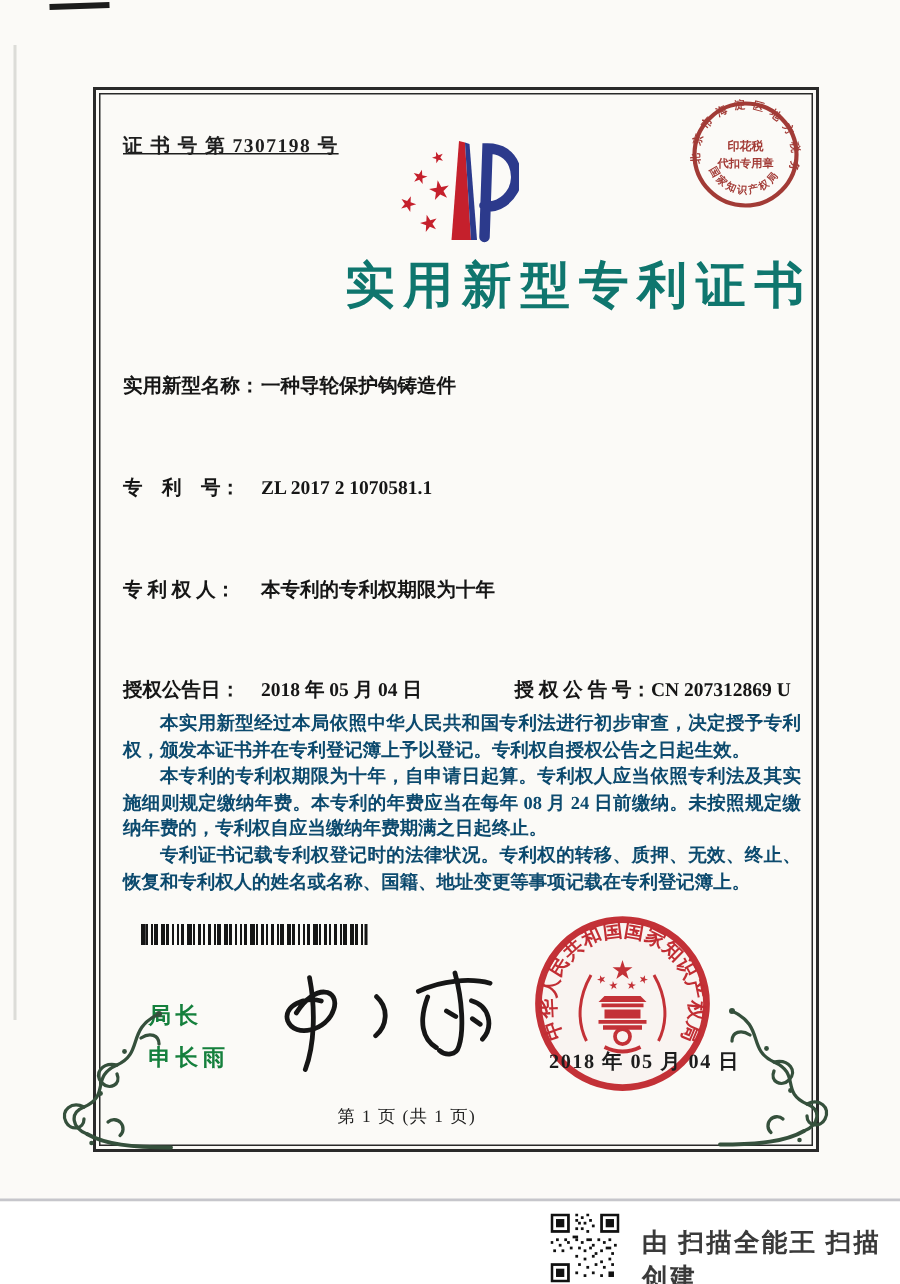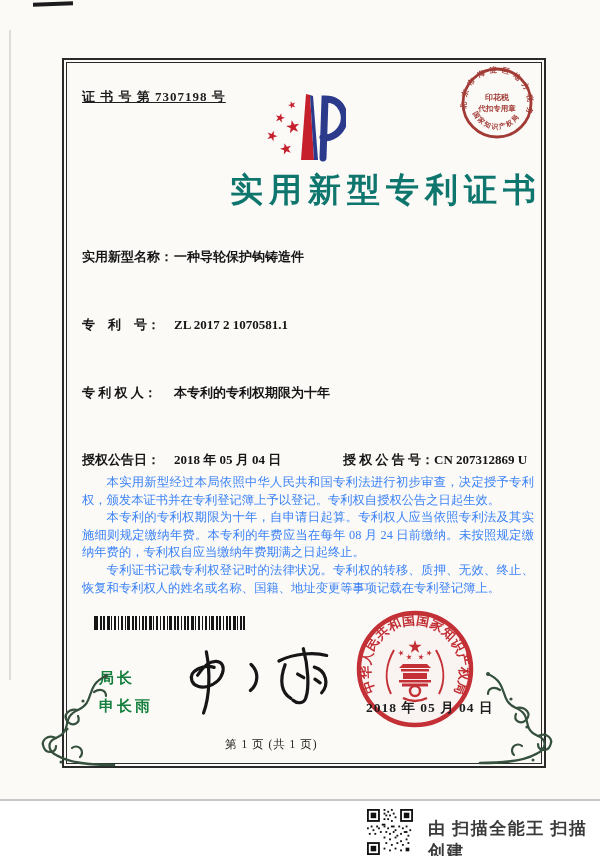--- a/index.html
+++ b/index.html
@@ -21,21 +21,21 @@
   .small-seal{position:absolute;left:458px;top:64px;width:78px;height:78px;opacity:.92;}
 
   .title{position:absolute;left:62px;top:168px;width:480px;text-align:right;
          font-size:33px;font-weight:700;letter-spacing:6px;color:#0f766e;}
 
   .frow{position:absolute;left:82px;width:452px;font-size:13px;font-weight:600;line-height:17px;color:#161616;}
   .flabel{display:inline-block;width:92px;vertical-align:top;}
   .fvalue{display:inline-block;max-width:356px;vertical-align:top;}
   .grant-right{position:absolute;left:261px;top:0;white-space:nowrap;}
 
-  .paras{position:absolute;left:82px;top:474px;width:452px;font-size:12.3px;line-height:17.6px;color:#3b82f6;}
+  .paras{position:absolute;left:82px;top:474px;width:452px;font-size:12.3px;line-height:17.6px;color:#0c4a6e;font-weight:bold;}
   .paras p{margin:0;text-indent:2em;text-align:justify;}
 
   .barcode{position:absolute;left:94px;top:616px;width:146px;height:14px;
     background:
       repeating-linear-gradient(90deg,#151515 0 1.5px,transparent 1.5px 3.5px),
       repeating-linear-gradient(90deg,#151515 0 1px,transparent 1px 6px);
     border-left:3px solid #151515;border-right:2px solid #151515;}
 
   .director{position:absolute;left:99px;top:664px;font-size:15px;font-weight:700;letter-spacing:3px;color:#15803d;line-height:28px;}
   .signature{position:absolute;left:168px;top:644px;width:184px;height:76px;}

